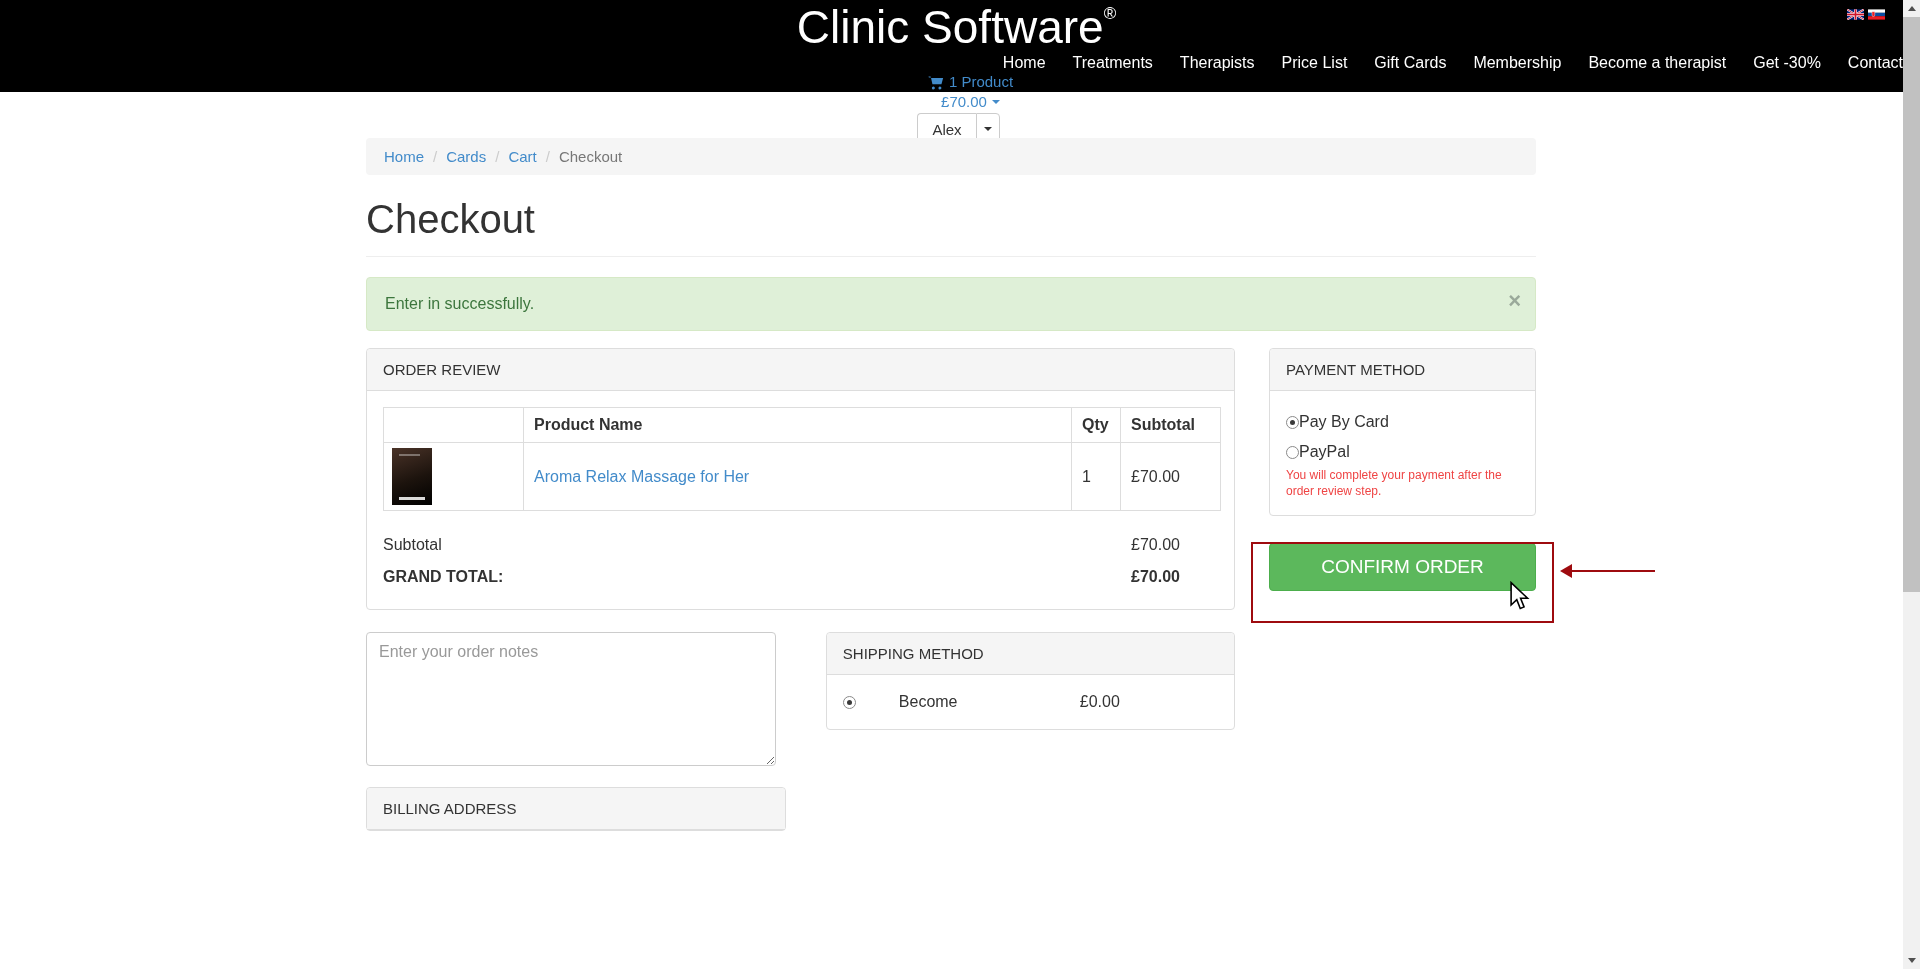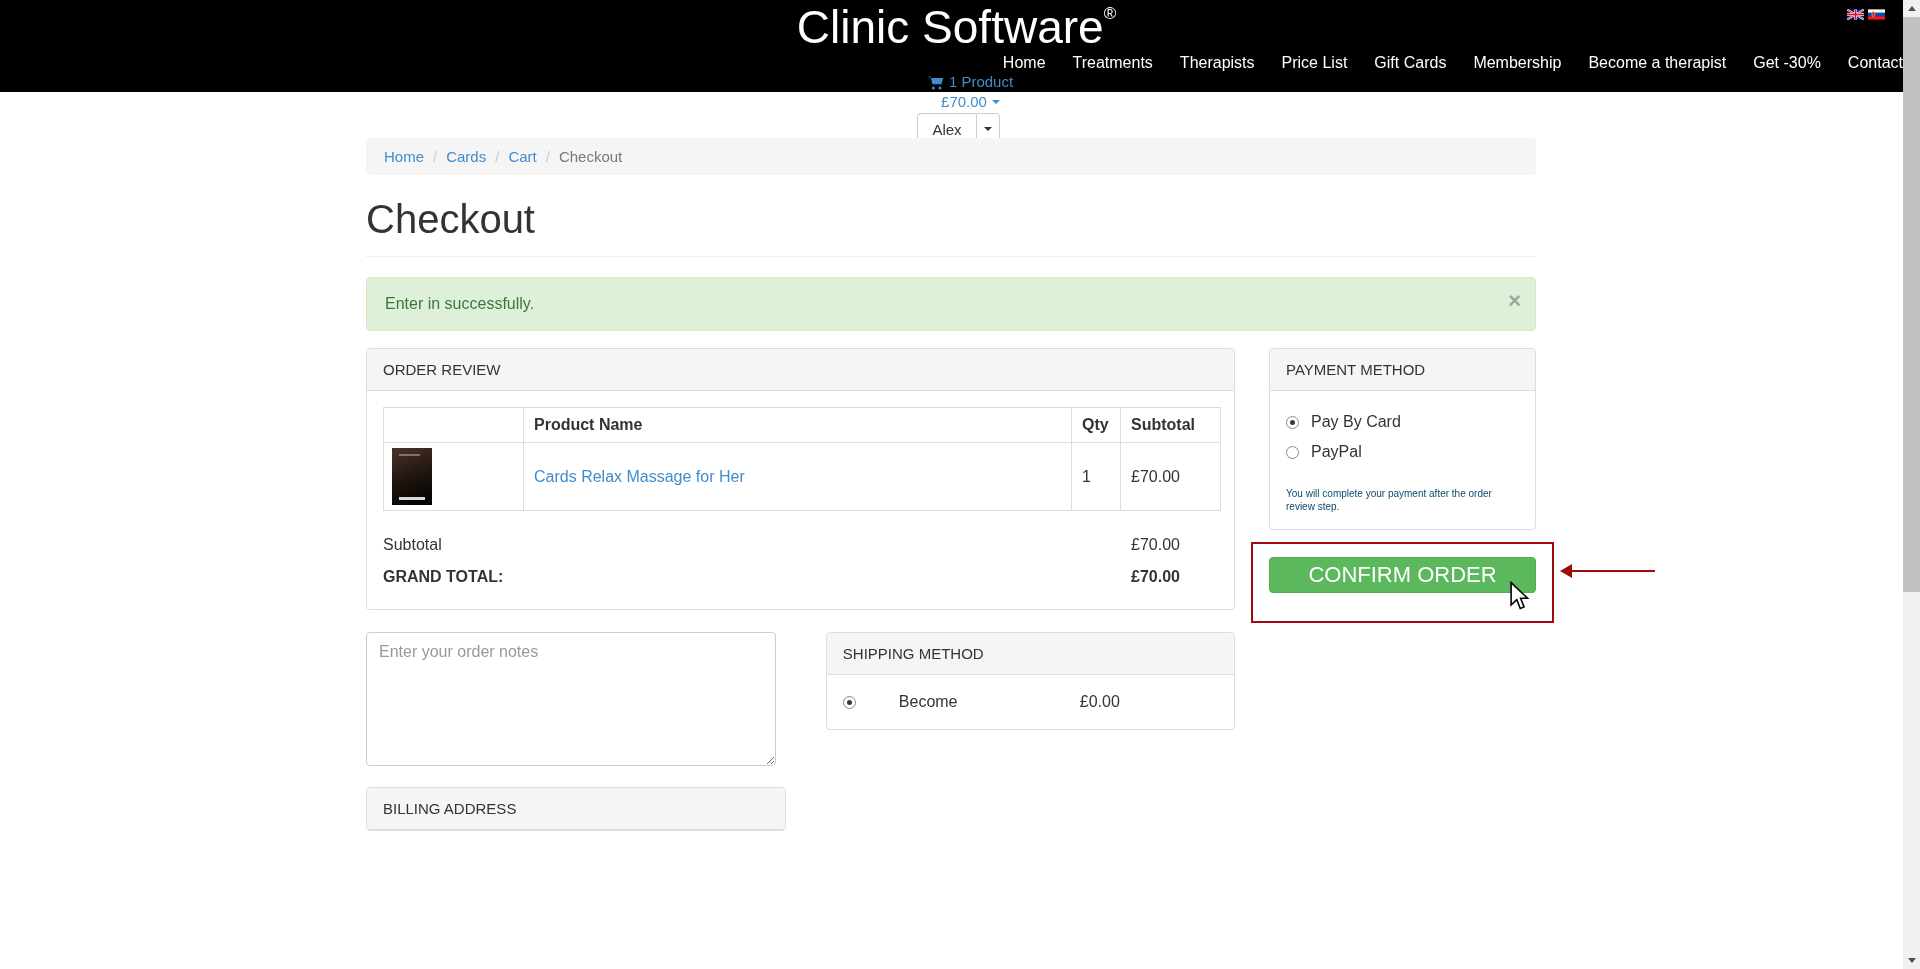--- a/index.html
+++ b/index.html
@@ -52,26 +52,26 @@
   .thumb { width: 40px; height: 57px; background: linear-gradient(160deg, #4a3328 0%, #1c130d 55%, #000 100%); position: relative; display: block; }
   .thumb::after { content: ""; position: absolute; bottom: 5px; left: 7px; right: 7px; height: 3px; background: rgba(255,255,255,.85); }
   .thumb::before { content: ""; position: absolute; top: 6px; left: 7px; right: 12px; height: 2px; background: rgba(255,255,255,.35); }
 
   .totals { position: relative; margin-top: 18px; font-size: 16px; color: #333; }
   .total-line { position: relative; padding: 7px 0; }
   .total-value { position: absolute; left: 748px; top: 7px; }
   .grand { font-weight: 700; }
 
   
-  .radio-row { display: flex; align-items: center; gap: 12px; padding: 6px 0; font-size: 16px; color: #333; cursor: pointer; }
+  .radio-row { display: flex; align-items: center; padding: 6px 0; font-size: 16px; color: #333; cursor: pointer; }
   .radio { width: 13px; height: 13px; border: 1px solid #8a8a8a; border-radius: 50%; position: relative; background: #fff; flex: 0 0 13px; }
   .radio.checked::after { content: ""; position: absolute; left: 3px; top: 3px; width: 5px; height: 5px; border-radius: 50%; background: #3a3a3a; }
-  .payment-note { margin-top: 20px; color: #0c4a6e; font-size: 10px; line-height: 1.3; }
-
-  .confirm-btn { margin-top: 27px; width: 267px; height: 36px; background: #5cb85c; border: 1px solid #4cae4c; border-radius: 4px; color: #fff; font-size: 22px; font-family: inherit; cursor: pointer; }
+  .payment-note { margin-top: 1px; color: #ef4444; font-size: 12px; line-height: 1.3; }
+
+  .confirm-btn { margin-top: 27px; width: 267px; height: 48px; background: #5cb85c; border: 1px solid #4cae4c; border-radius: 4px; color: #fff; font-size: 19px; font-family: inherit; cursor: pointer; }
 
   .annotation-box { position: absolute; left: -18px; top: 194px; width: 303px; height: 81px; border: 2px solid #9e0b0f; pointer-events: none; }
 
   .annotation-arrow { position: absolute; top: 564px; left: 1560px; width: 100px; height: 14px; pointer-events: none; }
   .annotation-arrow .head { position: absolute; left: 0; top: 0; width: 0; height: 0; border-top: 7px solid transparent; border-bottom: 7px solid transparent; border-right: 12px solid #9e0b0f; }
   .annotation-arrow .line { position: absolute; left: 11px; top: 6px; width: 84px; height: 2px; background: #9e0b0f; }
 
   .cursor { position: absolute; left: 1507px; top: 581px; pointer-events: none; }
 
   
@@ -195,21 +195,21 @@
                   <th>Product Name</th>
                   <th>Qty</th>
                   <th>Subtotal</th>
                 </tr>
               </thead>
               <tbody>
                 <tr>
                   <td class="img-cell">
                       <span class="thumb"></span>
                     </td>
-                  <td><a class="product-link">Cards Relax Massage for Her</a></td>
+                  <td><a class="product-link">Aroma Relax Massage for Her</a></td>
                   <td>1</td>
                   <td>£70.00</td>
                 </tr>
               </tbody>
             </table>
             <div class="totals">
               <div class="total-line">
                 <span>Subtotal</span>
                 <span class="total-value">£70.00</span>
               </div>

